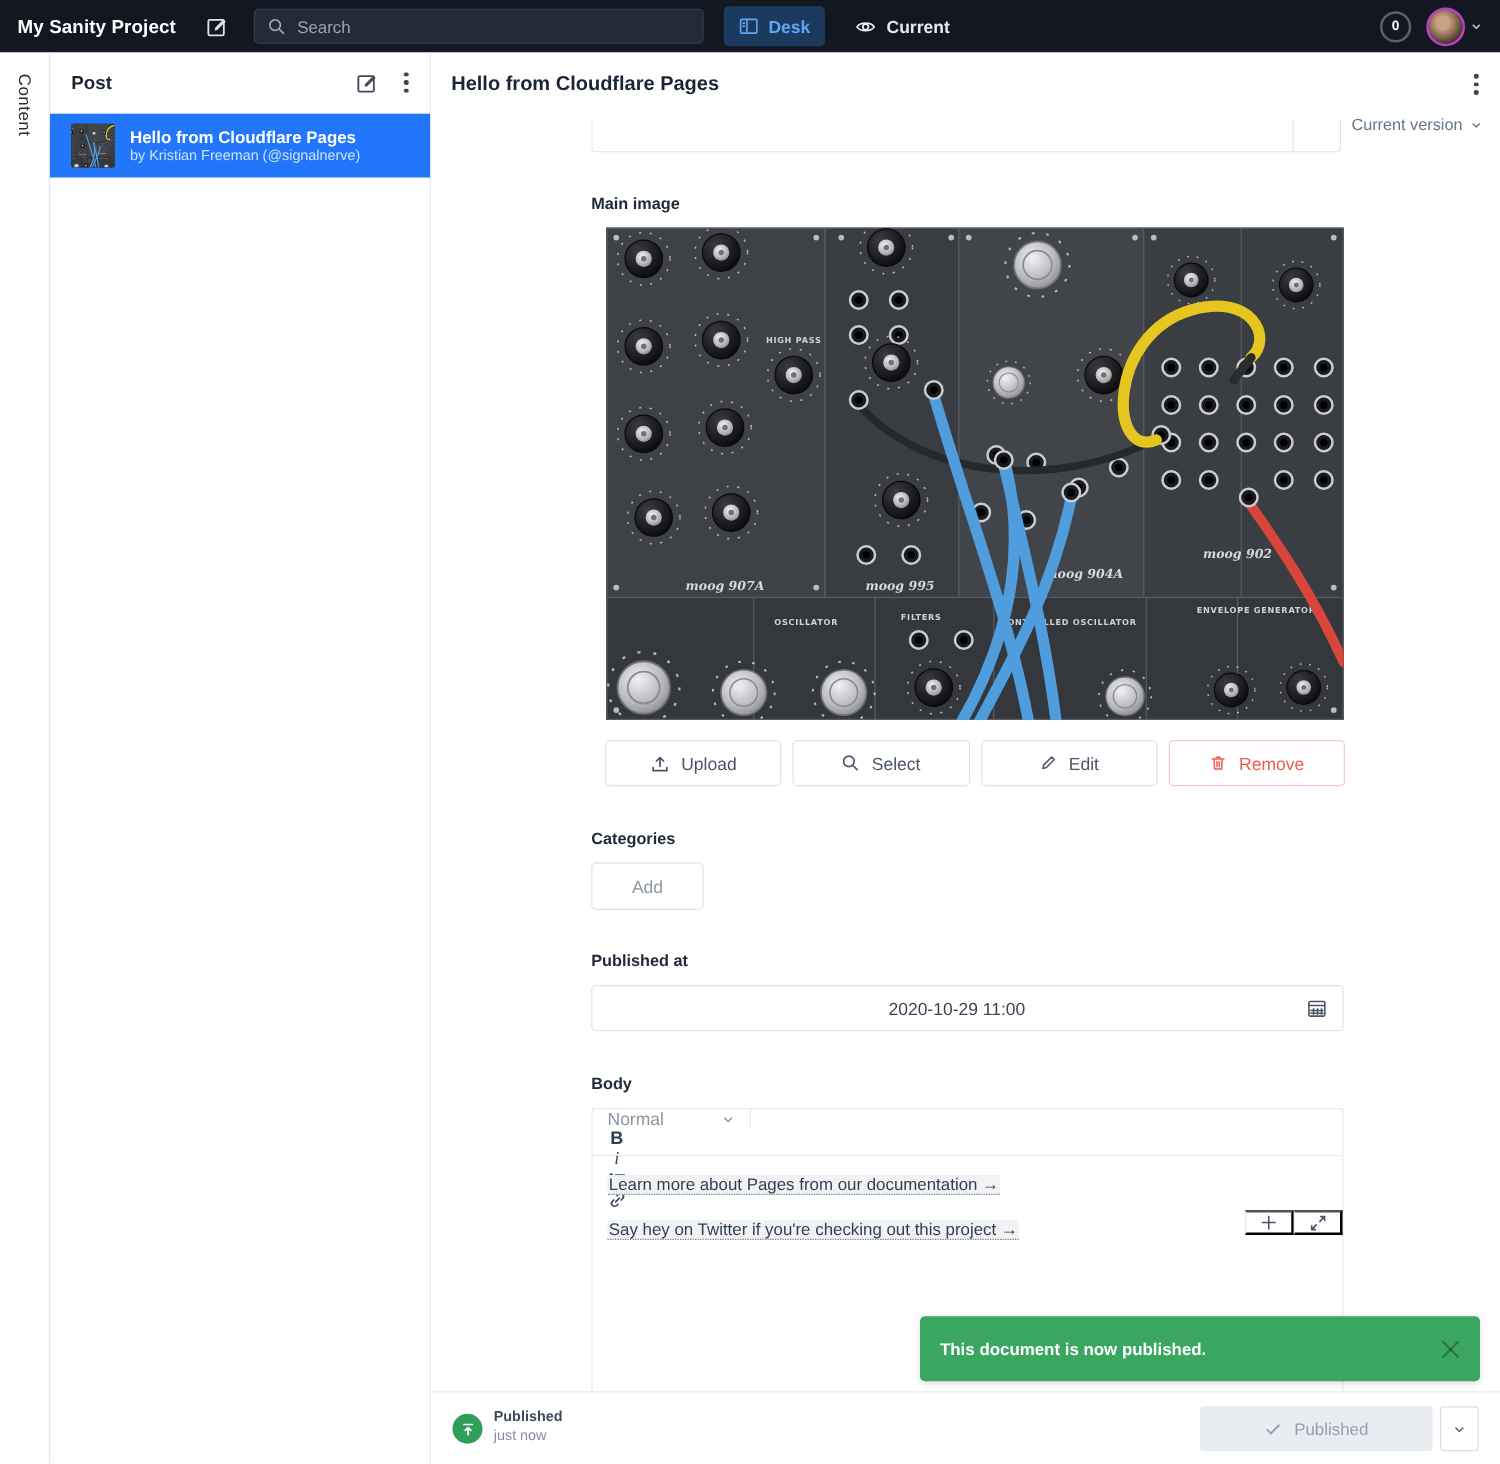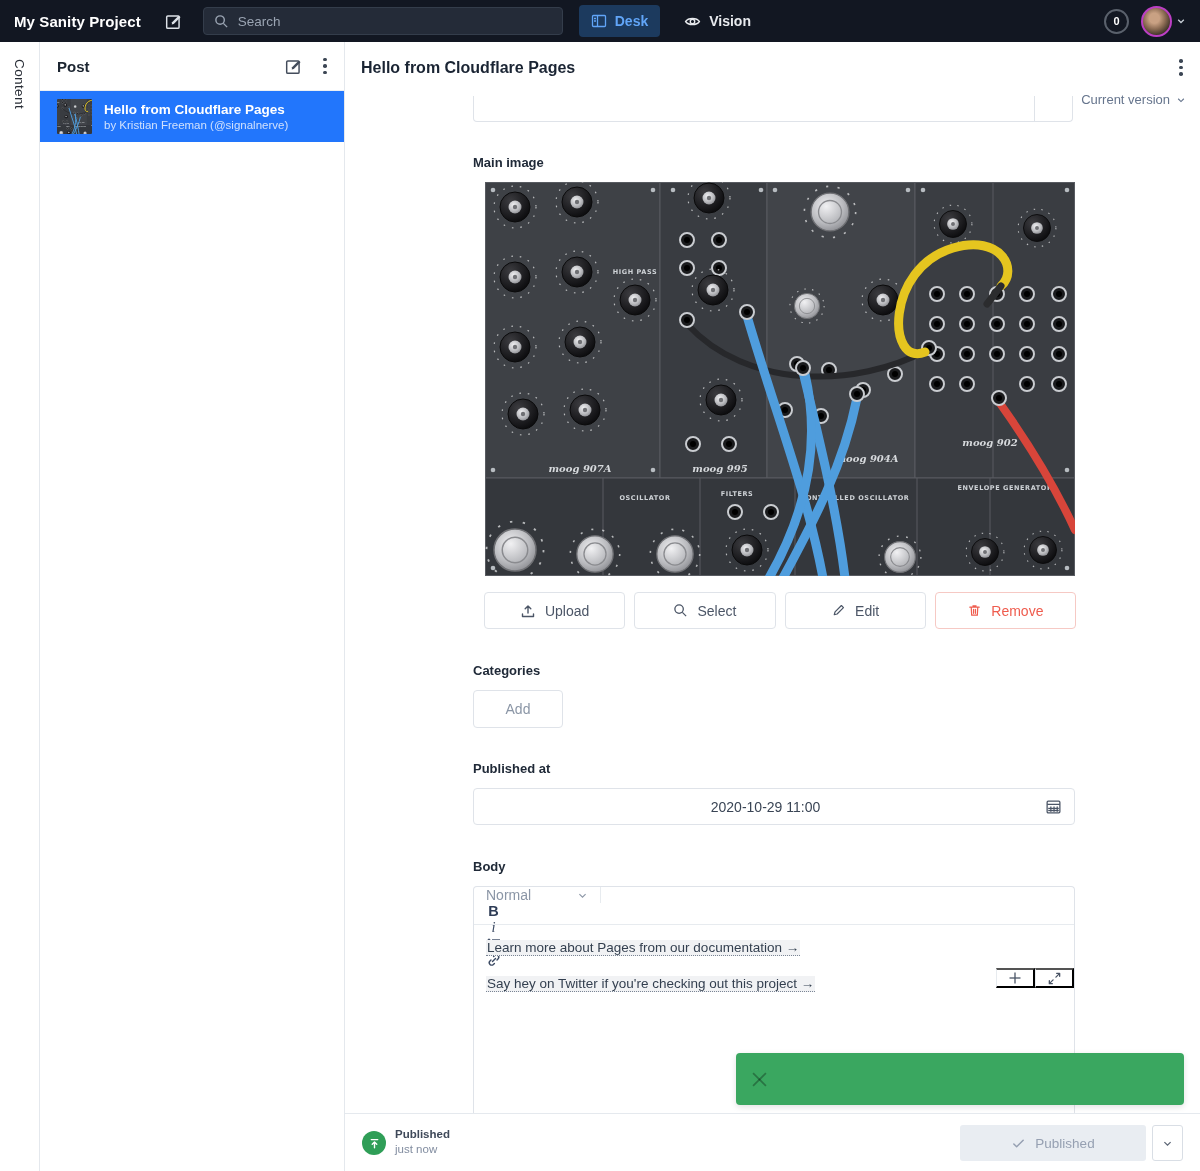--- a/index.html
+++ b/index.html
@@ -308,21 +308,21 @@
       </span>
       <span>Desk</span>
     </div>
     <div class="tab tab-vision">
       <span style="display:flex">
         <svg width="17" height="17" viewBox="0 0 16 16" fill="none" stroke="currentColor" stroke-width="1.3">
           <path d="M1.5 8 C4 4.2 12 4.2 14.5 8 C12 11.8 4 11.8 1.5 8 Z"></path>
             <circle cx="8" cy="8" r="2.1"></circle>
         </svg>
       </span>
-      <span>Vision</span>
+      <span>Current</span>
     </div>
     <div class="nav-spacer"></div>
     <div class="badge0">
       <span>0</span>
     </div>
     <div class="avatar"></div>
     <span class="av-chev">
       <svg width="10" height="10" viewBox="0 0 16 16" fill="none" stroke="currentColor" stroke-width="2">
         <path d="M3.5 6l4.5 4.5L12.5 6"></path>
       </svg>
@@ -502,20 +502,21 @@
           </button>
         </div>
       </div>
       <div class="rt-content">
         <p class="rt-p"><span class="rt-link">Learn more about Pages from our documentation →</span></p>
         <p class="rt-p"><span class="rt-link">Say hey on Twitter if you're checking out this project →</span></p>
       </div>
     </div>
 
     <div class="toast">
+      <span class="msg">This document is now published.</span>
       <button class="x">
         <span style="display:flex">
           <svg width="15" height="15" viewBox="0 0 14 14" stroke="currentColor" stroke-width="1.6">
             <line x1="1" y1="1" x2="13" y2="13"></line>
               <line x1="13" y1="1" x2="1" y2="13"></line>
           </svg>
         </span>
       </button>
     </div>
 

